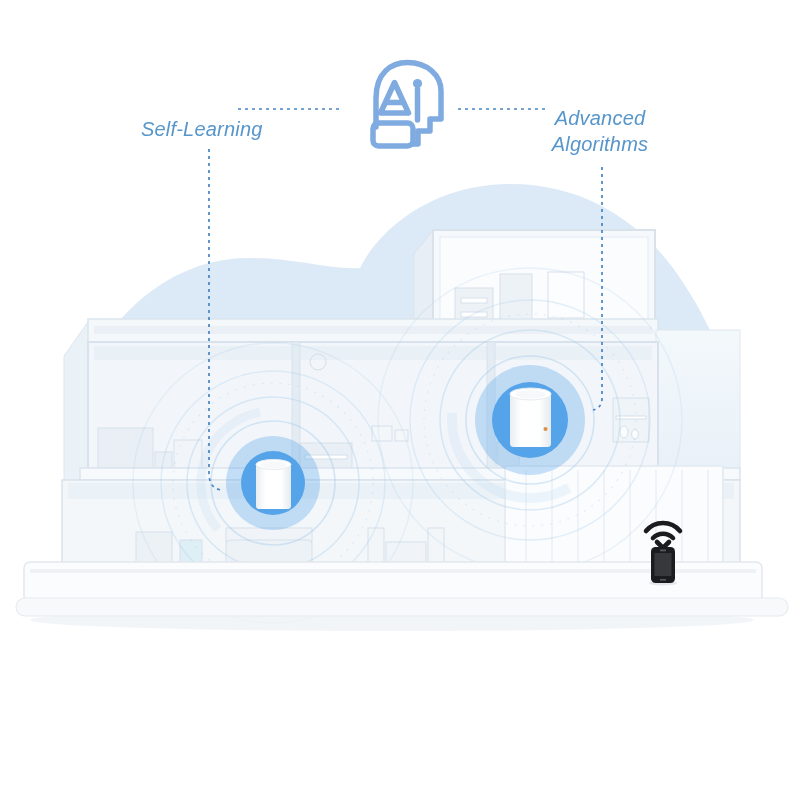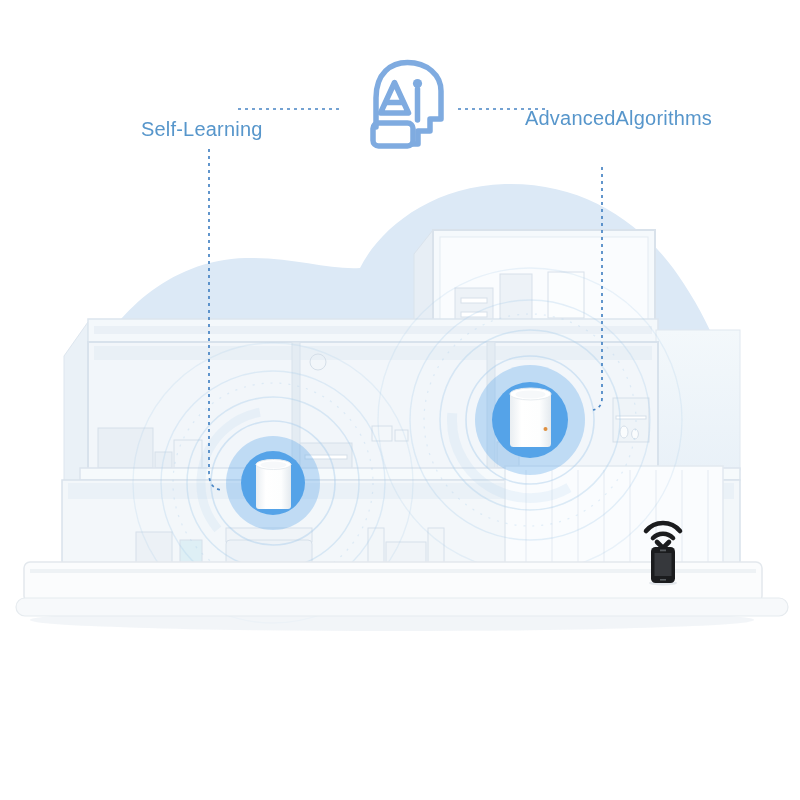--- a/index.html
+++ b/index.html
@@ -1,23 +1,23 @@
 <!DOCTYPE html>
 <html><head>
 <meta charset="utf-8">
 <style>
   html,body{margin:0;padding:0;background:#ffffff;}
   .stage{position:relative;width:800px;height:800px;background:#ffffff;overflow:hidden;
-         font-family:"Liberation Sans", sans-serif;}
+         font-family:"Liberation Sans", sans-serif;font-style:italic;}
   .stage svg{position:absolute;left:0;top:0;}
   .callout-label{position:absolute;color:#5796CB;font-size:20px;line-height:26px;
                  font-weight:400;letter-spacing:.2px;}
   .callout-left{left:141px;top:116px;width:140px;text-align:left;}
   .callout-right{left:525px;top:105px;width:150px;text-align:center;display:flex;
-                 flex-direction:row;align-items:center;}
+                 flex-direction:column;align-items:center;}
 </style>
 </head>
 <body>
 
 <div class="stage">
 
 <svg width="800" height="800" viewBox="0 0 800 800">
   <defs>
     <linearGradient id="cyl" x1="0" y1="0" x2="1" y2="0">
       <stop offset="0" stop-color="#E9EEF2"></stop>

